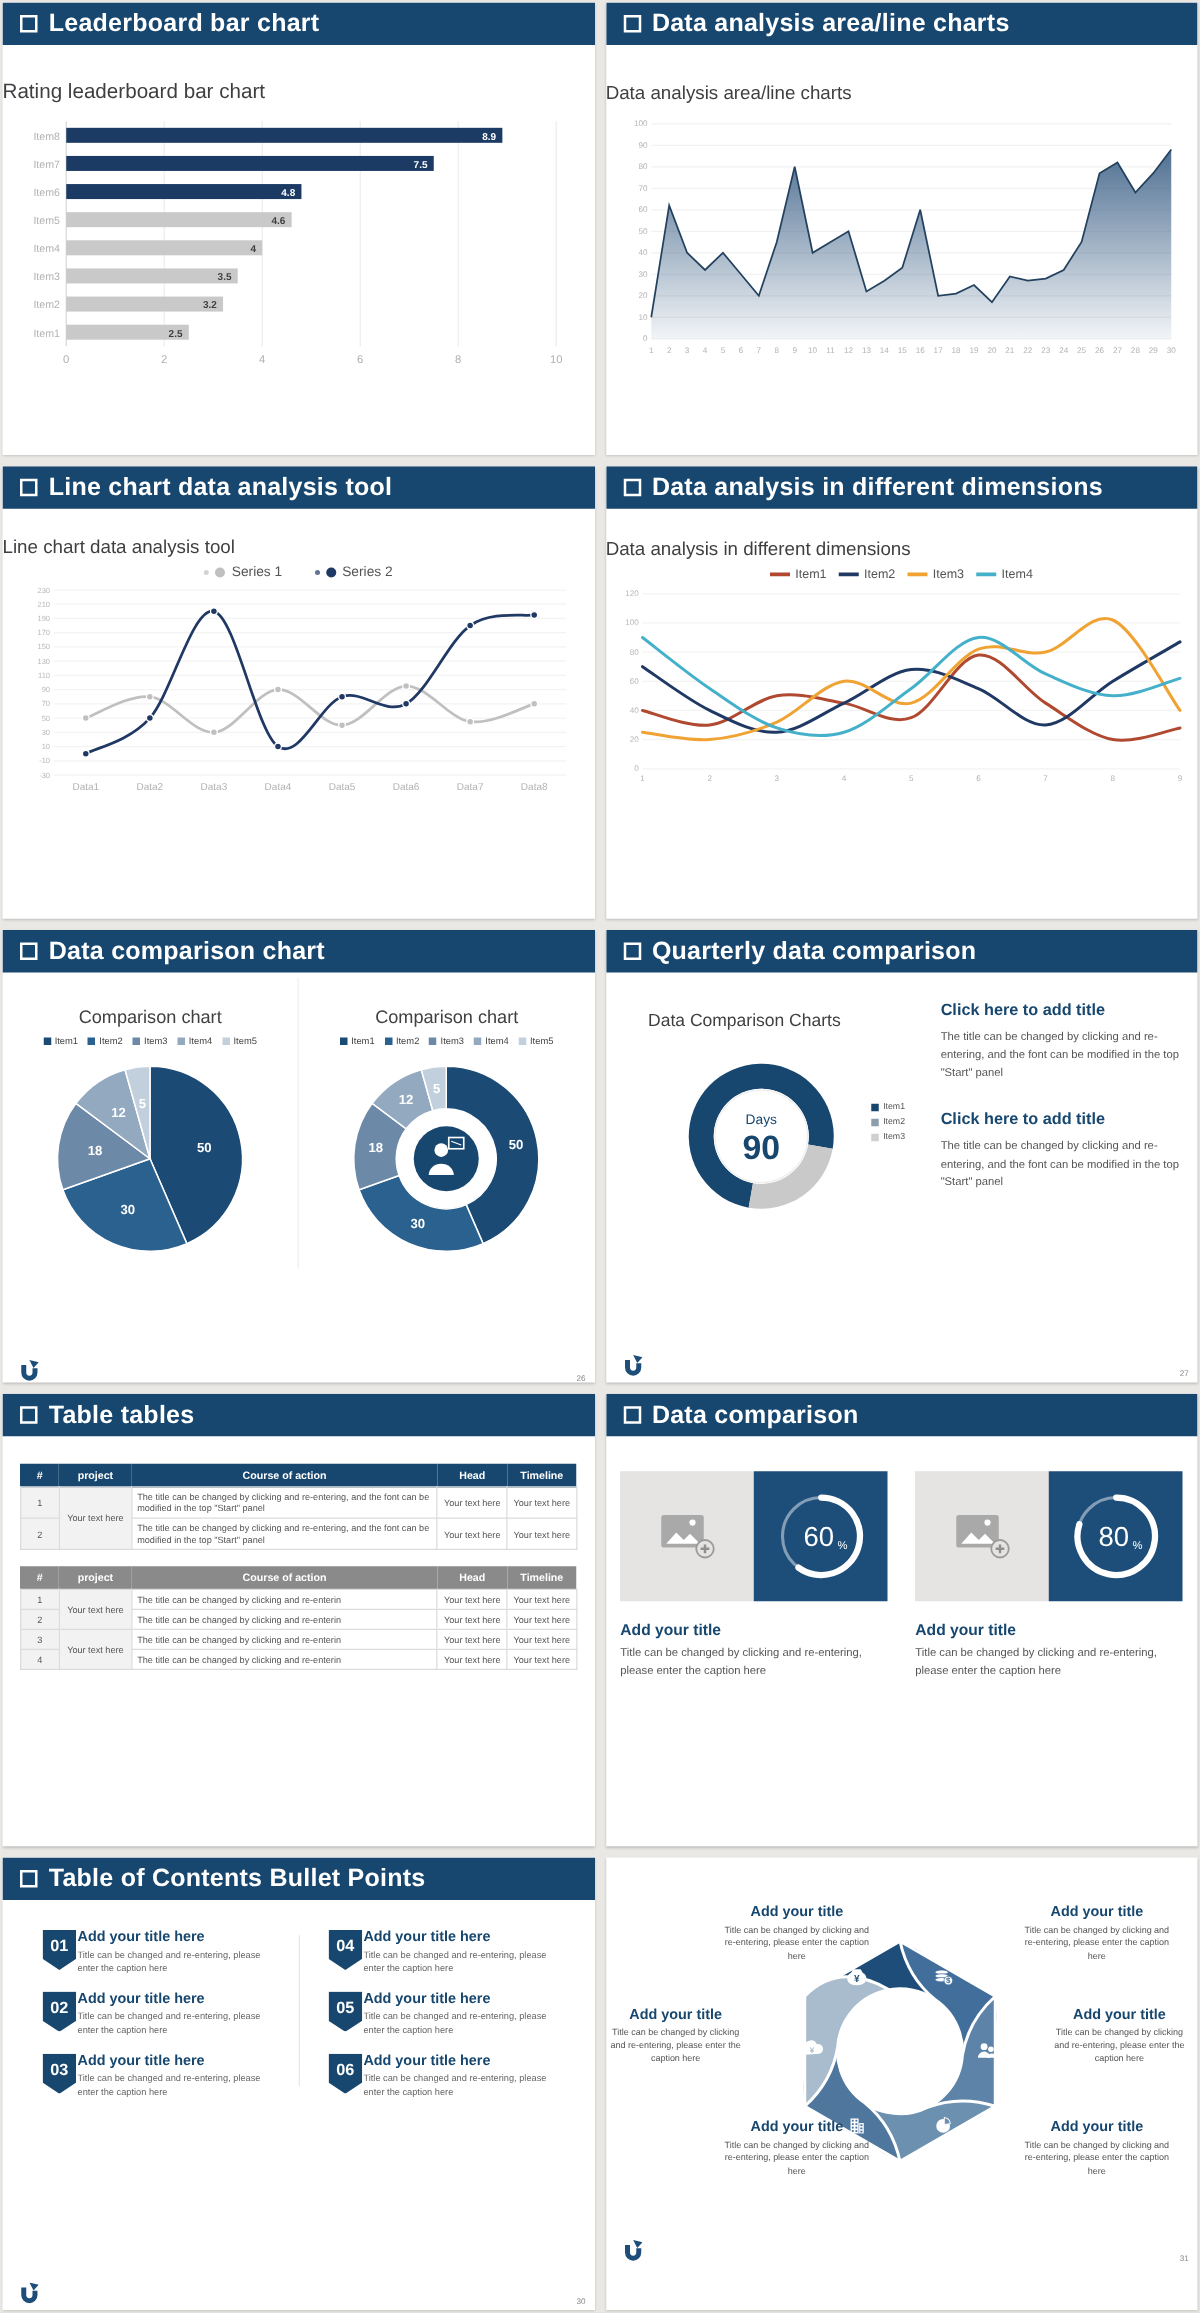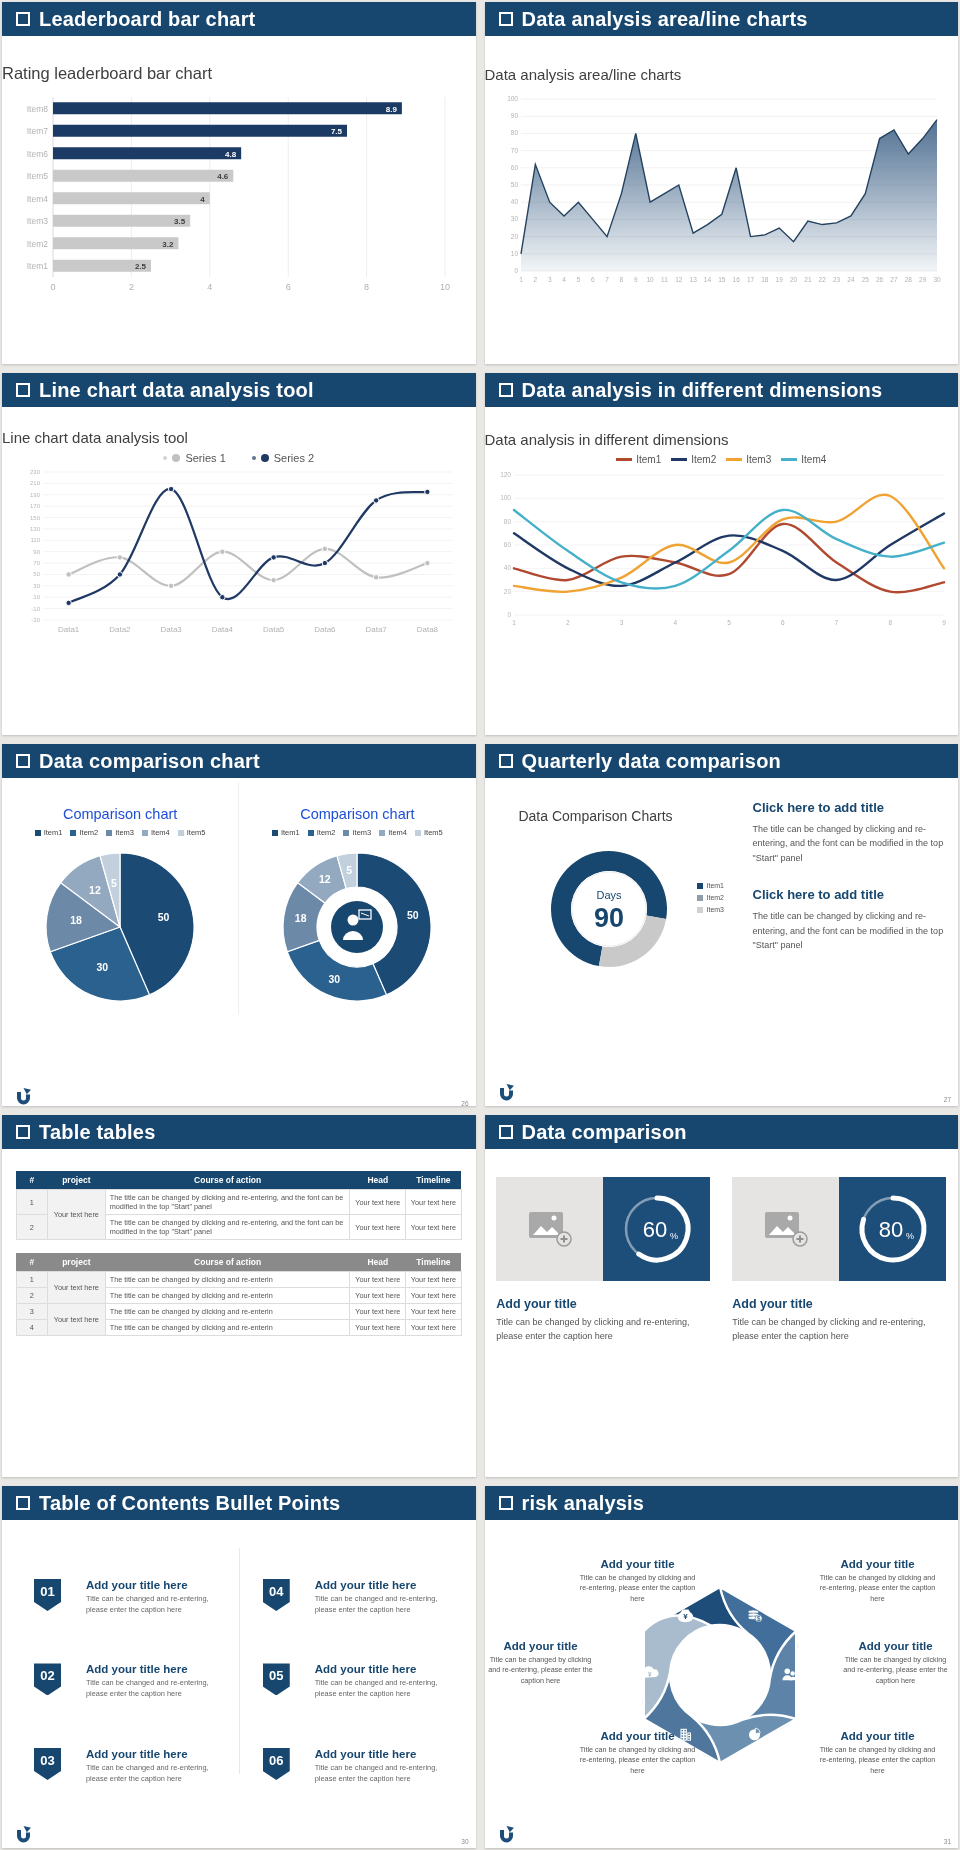--- a/index.html
+++ b/index.html
@@ -19,21 +19,21 @@
   .csvg{display:block;margin:0 auto;}
   .leg{display:flex;justify-content:center;align-items:center;gap:26px;margin-top:6px;}
   .leg .it{display:flex;align-items:center;gap:5px;font-size:11px;color:#555;}
   .dot{width:8px;height:8px;border-radius:50%;display:inline-block;}
   .mini{width:4px;height:4px;border-radius:50%;display:inline-block;opacity:.7;}
   .lsw{width:16px;height:3px;display:inline-block;}
   .leg4 .it{font-size:10px;gap:4px;}
   .halves{display:flex;margin-top:4px;}
   .half{flex:1;text-align:center;}
   .half.first{border-right:1px solid #efefef;}
-  .half .t{font-size:14.5px;color:#1d4ed8;margin-top:24px;}
+  .half .t{font-size:14.5px;color:#404040;margin-top:24px;}
   .pleg{display:flex;justify-content:center;gap:8px;margin:6px 0 2px;}
   .pleg .it{display:flex;align-items:center;gap:3px;font-size:7.5px;color:#444;}
   .sqm{width:6px;height:6px;display:inline-block;}
   
   .q-title{position:absolute;left:16px;top:30px;width:190px;text-align:center;font-size:14px;color:#3f3f3f;}
   .q-donut{position:absolute;left:52px;top:56px;}
   .q-leg{position:absolute;left:212px;top:104px;display:flex;flex-direction:column;gap:5px;}
   .q-leg .it{display:flex;align-items:center;gap:4px;font-size:7px;color:#555;}
   .q-blocks{position:absolute;left:268px;top:22px;width:192px;display:flex;flex-direction:column;gap:22px;}
   .q-block .bt{font-size:13px;font-weight:bold;color:#17476f;margin-bottom:7px;}
@@ -51,21 +51,21 @@
   .card{width:214px;}
   .card .boxes{display:flex;}
   .bx{width:107px;height:104px;display:flex;align-items:center;justify-content:center;}
   .bx.g{background:#e5e4e2;}
   .bx.b{background:#1d4e79;}
   .card .ti{font-size:12.5px;font-weight:bold;color:#17476f;margin-top:16px;}
   .card .ca{font-size:9px;color:#555;line-height:1.55;margin-top:5px;}
   
   .toc{display:grid;grid-template-columns:1fr 1fr;gap:13px 42px;padding:24px 26px 0 32px;position:relative;}
   .toc:before{content:"";position:absolute;left:50%;top:28px;bottom:10px;border-left:1px solid #e8e8e8;}
-  .toci{display:flex;gap:25px;margin-top:35px;}
+  .toci{display:flex;gap:1px;}
   .badge{width:27px;height:32px;background:#17476f;color:#fff;font-weight:bold;font-size:13px;
          display:flex;justify-content:center;padding-top:5px;box-sizing:border-box;flex:0 0 auto;
          clip-path:polygon(0 0,100% 0,100% 72%,50% 100%,0 72%);}
   .toci .tt{font-size:11.5px;font-weight:bold;color:#17476f;margin-bottom:3px;}
   .toci .tc{font-size:7.4px;color:#666;line-height:1.45;}
   
   .risk{position:relative;height:100%;}
   .riskd{position:absolute;left:130px;top:50px;}
   .rtb{position:absolute;text-align:center;}
   .rtb .tt{font-size:11.5px;font-weight:bold;color:#17476f;margin-bottom:3px;}
@@ -679,24 +679,20 @@
         </div>
       <span class="logo"><svg width="15" height="17" viewBox="0 0 15 17">
             <path d="M3 4 v6 a4.5 4.5 0 0 0 9 0 V6.5" fill="none" stroke="#1d4e79" stroke-width="4"></path>
             <path d="M7.5 0 L15 1.8 L10.8 6.3 Z" fill="#1d4e79"></path>
           </svg></span>
       <span class="pnum">30</span>
     </div>
   </section>
 
   <section class="slide">
-    <header class="sh">
-      <span class="sq"></span>
-      <h2>risk analysis</h2>
-    </header>
     <div class="sbody">
       <div class="risk" id="risk">
         <svg id="svg-risk" class="riskd" width="210" height="210">
             <path d="M 28.7897644669694 60.99999999999999 L 105 17 Q 143.19089430826443 26.697062686416558 143.3022221559489 72.86061951567302 A 50 50 0 0 0 83.08144266054613 60.06029768504165 Q 56.86348883469063 70.02677748859784 28.7897644669694 60.99999999999999 Z" fill="#1d4d78" stroke="#fff" stroke-width="2.4" stroke-linejoin="round"></path>
             <path d="M 105 17 L 181.21023553303058 60.99999999999999 Q 191.9077800586359 98.9228160074118 151.98463103929544 122.10100716628344 A 50 50 0 0 0 132.95964517353735 63.54812137224792 Q 111.21944356442538 45.82594722558774 105 17 Z" fill="#416e9a" stroke="#fff" stroke-width="2.4" stroke-linejoin="round"></path>
             <path d="M 181.21023553303058 60.99999999999999 L 181.2102355330306 148.99999999999997 Q 153.7168857503715 177.22575332099524 113.68240888334651 154.2403876506104 A 50 50 0 0 0 154.8782025129912 108.48782368720627 Q 159.35595472973475 80.79916973698988 181.21023553303058 60.99999999999999 Z" fill="#5d84a8" stroke="#fff" stroke-width="2.4" stroke-linejoin="round"></path>
             <path d="M 181.2102355330306 148.99999999999997 L 105.00000000000001 193 Q 66.8091056917356 183.30293731358344 66.6977778440511 137.13938048432698 A 50 50 0 0 0 126.91855733945387 149.93970231495837 Q 153.13651116530937 139.97322251140213 181.2102355330306 148.99999999999997 Z" fill="#6b90b0" stroke="#fff" stroke-width="2.4" stroke-linejoin="round"></path>
             <path d="M 105.00000000000001 193 L 28.789764466969416 149.00000000000006 Q 18.092219941364107 111.07718399258822 58.01536896070457 87.89899283371659 A 50 50 0 0 0 77.04035482646266 146.45187862775208 Q 98.78055643557464 164.17405277441227 105.00000000000001 193 Z" fill="#4f779e" stroke="#fff" stroke-width="2.4" stroke-linejoin="round"></path>
             <path d="M 28.789764466969416 149.00000000000006 L 28.7897644669694 60.99999999999999 Q 56.28311424962849 32.77424667900479 96.31759111665343 55.759612349389606 A 50 50 0 0 0 55.121797487008784 101.51217631279374 Q 50.644045270265245 129.20083026301012 28.789764466969416 149.00000000000006 Z" fill="#a9bccd" stroke="#fff" stroke-width="2.4" stroke-linejoin="round"></path>
             <g transform="translate(70.5,45.24424713887373) scale(1.15)">

